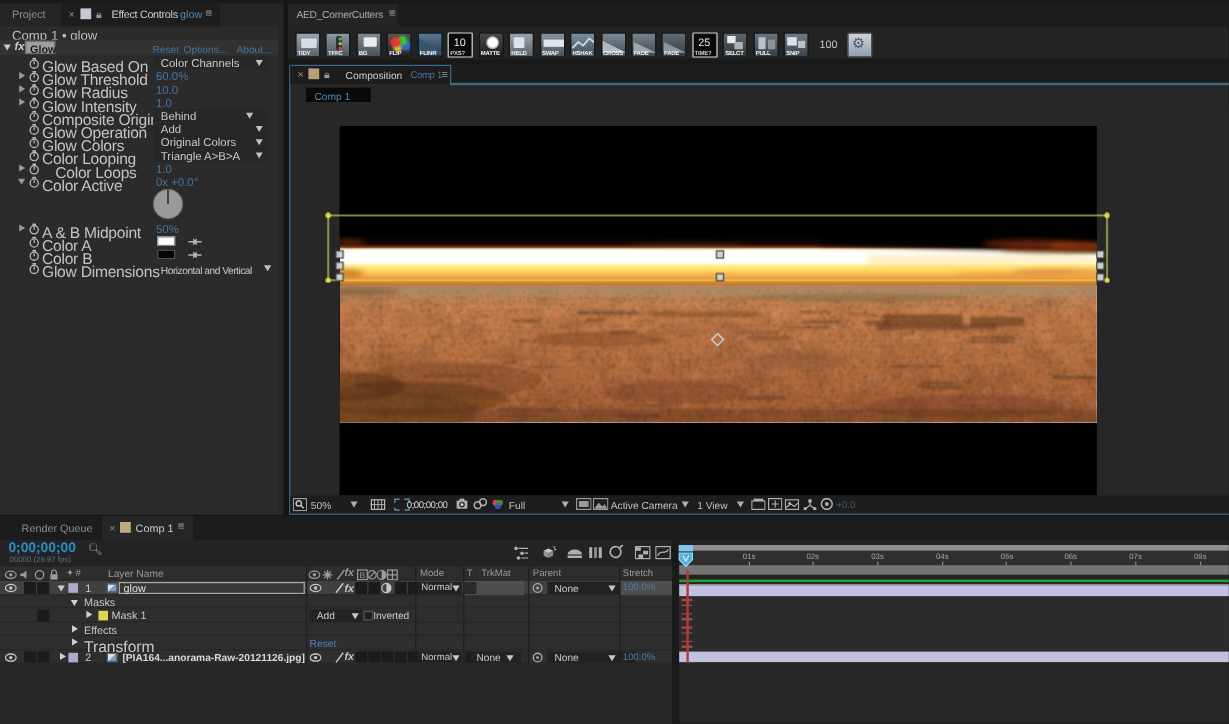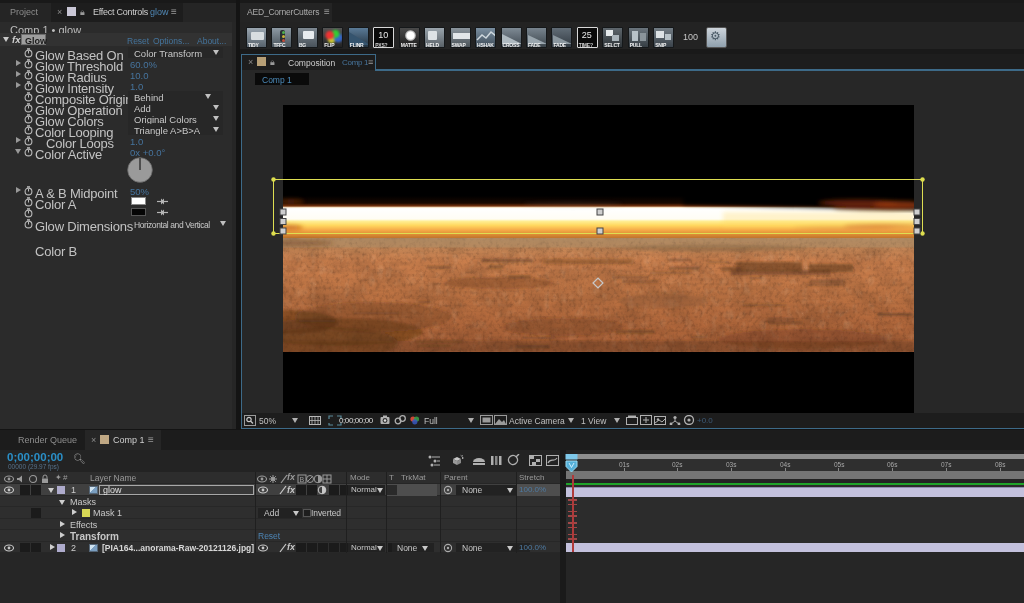--- a/index.html
+++ b/index.html
@@ -38,21 +38,21 @@
   <span class="t" style="left:197px;top:36.5px;font-size:8.5px;color:#44749c;">About...</span>
   <div class="abs" style="left:232px;top:22px;width:4px;height:407px;background:#262626;"></div>
     <div id="ecrows">
       <svg class="abs" style="left:24px;top:48px;" width="9" height="10" viewBox="0 0 9 10">
         <circle cx="4.5" cy="5.5" r="3.4" fill="none" stroke="#b9b9b9" stroke-width="1.1"></circle>
         <rect x="3" y="0.2" width="3" height="1.4" fill="#b9b9b9"></rect>
         <line x1="4.5" y1="5.5" x2="4.5" y2="3" stroke="#b9b9b9" stroke-width="1"></line>
       </svg>
       <span class="t lbl" style="left:35px;top:49px;">Glow Based On</span>
       <div class="abs" style="left:128px;top:47px;width:95px;height:11px;background:#272727;"></div>
-      <span class="t" style="left:134px;top:49px;font-size:9.5px;color:#c9c9c9;">Color Transform</span>
+      <span class="t" style="left:134px;top:49px;font-size:9.5px;color:#c9c9c9;">Color Channels</span>
       <div class="tri-d" style="left:213px;top:50px;"></div>
       <div class="tri-r" style="left:16px;top:60px;border-left-color:#999;"></div>
       <svg class="abs" style="left:24px;top:59px;" width="9" height="10" viewBox="0 0 9 10">
         <circle cx="4.5" cy="5.5" r="3.4" fill="none" stroke="#b9b9b9" stroke-width="1.1"></circle>
         <rect x="3" y="0.2" width="3" height="1.4" fill="#b9b9b9"></rect>
         <line x1="4.5" y1="5.5" x2="4.5" y2="3" stroke="#b9b9b9" stroke-width="1"></line>
       </svg>
       <span class="t lbl" style="left:35px;top:60px;">Glow Threshold</span>
       <span class="t blue" style="left:130px;top:60px;font-size:9.5px;">60.0%</span>
       <div class="tri-r" style="left:16px;top:71px;border-left-color:#999;"></div>
@@ -145,21 +145,21 @@
       <svg class="abs" style="left:156px;top:197px;" width="13" height="9" viewBox="0 0 13 9">
         <line x1="1" y1="4.5" x2="12" y2="4.5" stroke="#b5b5b5" stroke-width="1.2"></line>
         <path d="M5 1.5 L8 4.5 L5 7.5 Z" fill="#b5b5b5"></path>
         <path d="M8 1.5 L5 4.5 L8 7.5 Z" fill="#b5b5b5"></path>
       </svg>
       <svg class="abs" style="left:24px;top:208px;" width="9" height="10" viewBox="0 0 9 10">
         <circle cx="4.5" cy="5.5" r="3.4" fill="none" stroke="#b9b9b9" stroke-width="1.1"></circle>
         <rect x="3" y="0.2" width="3" height="1.4" fill="#b9b9b9"></rect>
         <line x1="4.5" y1="5.5" x2="4.5" y2="3" stroke="#b9b9b9" stroke-width="1"></line>
       </svg>
-      <span class="t lbl" style="left:35px;top:209px;margin-top:36px;">Color B</span>
+      <span class="t lbl" style="left:35px;top:209px;">Color B</span>
       <div class="abs" style="left:131px;top:208px;width:15px;height:8px;background:#050505;border:1px solid #555;"></div>
       <svg class="abs" style="left:156px;top:208px;" width="13" height="9" viewBox="0 0 13 9">
         <line x1="1" y1="4.5" x2="12" y2="4.5" stroke="#b5b5b5" stroke-width="1.2"></line>
         <path d="M5 1.5 L8 4.5 L5 7.5 Z" fill="#b5b5b5"></path>
         <path d="M8 1.5 L5 4.5 L8 7.5 Z" fill="#b5b5b5"></path>
       </svg>
       <svg class="abs" style="left:24px;top:219px;" width="9" height="10" viewBox="0 0 9 10">
         <circle cx="4.5" cy="5.5" r="3.4" fill="none" stroke="#b9b9b9" stroke-width="1.1"></circle>
         <rect x="3" y="0.2" width="3" height="1.4" fill="#b9b9b9"></rect>
         <line x1="4.5" y1="5.5" x2="4.5" y2="3" stroke="#b9b9b9" stroke-width="1"></line>
@@ -667,21 +667,21 @@
       <div class="abs" style="left:82px;top:79px;width:8px;height:8px;background:#d8d855;"></div>
       <span class="t" style="left:93px;top:79px;font-size:9px;color:#c8c8c8;">Mask 1</span>
       <div class="abs" style="left:258px;top:78px;width:44px;height:9.5px;background:#222;"></div>
       <span class="t" style="left:264px;top:79px;font-size:8.5px;color:#c8c8c8;">Add</span>
       <div class="tri-d" style="left:293px;top:81px;border-top-color:#c8c8c8;"></div>
       <div class="abs" style="left:303px;top:78.5px;width:8px;height:8px;background:#1e1e1e;border:1px solid #555;"></div>
       <span class="t" style="left:311px;top:79px;font-size:8.5px;color:#c8c8c8;letter-spacing:-0.1px;">Inverted</span>
       <div class="tri-r" style="left:60px;top:90.5px;border-left-color:#cfcfcf;"></div>
       <span class="t" style="left:70px;top:90.5px;font-size:9px;color:#c8c8c8;">Effects</span>
       <div class="tri-r" style="left:60px;top:102px;border-left-color:#cfcfcf;"></div>
-      <span class="t" style="left:70px;top:102px;font-size:10px;color:#c8c8c8;font-weight:bold;">Transform</span>
+      <span class="t" style="left:70px;top:102px;font-size:13px;color:#c8c8c8;">Transform</span>
       <span class="t" style="left:258px;top:102px;font-size:8.5px;color:#4d85b5;">Reset</span>
       <svg class="abs" style="left:4px;top:112.5px" width="10" height="10">
         <ellipse cx="5" cy="5" rx="4.5" ry="3" fill="none" stroke="#c8c8c8" stroke-width="1.1"></ellipse>
         <circle cx="5" cy="5" r="1.4" fill="#c8c8c8"></circle>
       </svg>
       <div class="abs" style="left:20px;top:112.5px;width:10px;height:9.5px;background:#1b1b1b;"></div>
       <div class="abs" style="left:31px;top:112.5px;width:10px;height:9.5px;background:#1b1b1b;"></div>
       <div class="tri-r" style="left:50px;top:113.5px;border-left-color:#cfcfcf;"></div>
       <div class="abs" style="left:57px;top:113.5px;width:8px;height:8px;background:#aeabcc;"></div>
       <span class="t" style="left:71px;top:113.5px;font-size:9px;color:#cccccc;">2</span>

